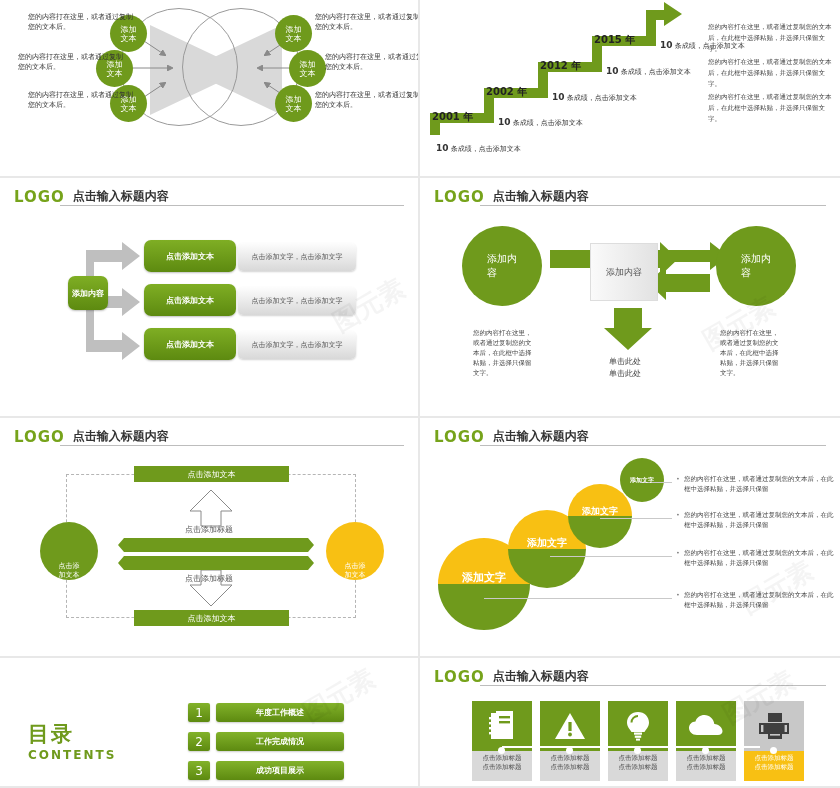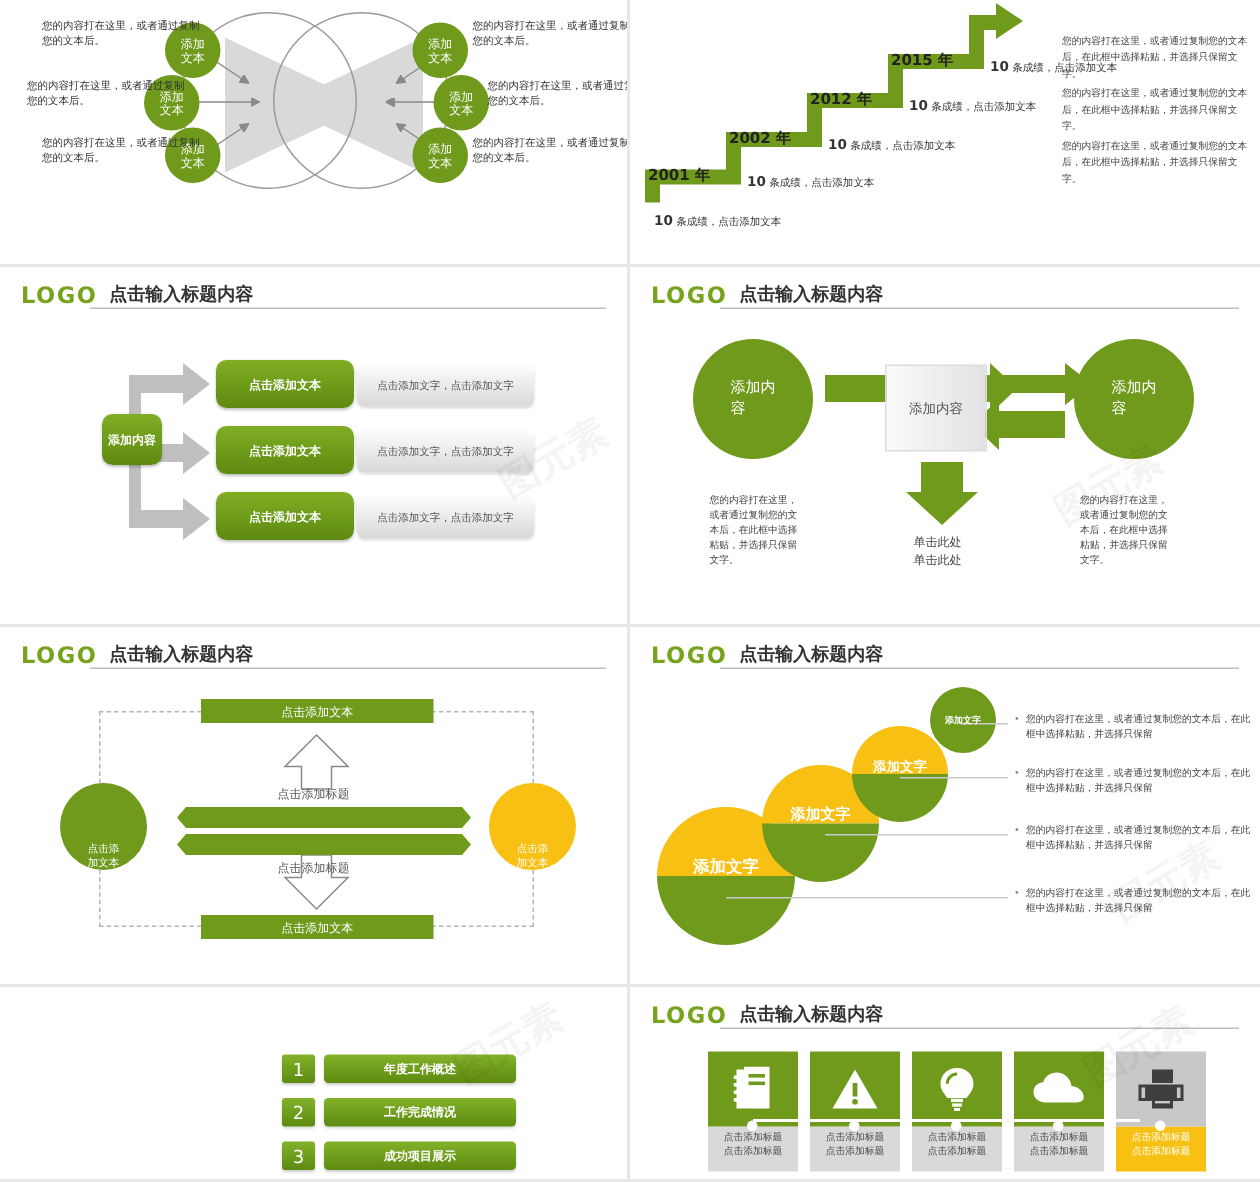--- a/index.html
+++ b/index.html
@@ -331,20 +331,24 @@
     <div class="leader" style="left:220px;top:64px;width:32px;"></div>
 
     <div class="blt" style="left:256px;top:56px;">您的内容打在这里，或者通过复制您的文本后，在此框中选择粘贴，并选择只保留</div>
     <div class="blt" style="left:256px;top:92px;">您的内容打在这里，或者通过复制您的文本后，在此框中选择粘贴，并选择只保留</div>
     <div class="blt" style="left:256px;top:130px;">您的内容打在这里，或者通过复制您的文本后，在此框中选择粘贴，并选择只保留</div>
     <div class="blt" style="left:256px;top:172px;">您的内容打在这里，或者通过复制您的文本后，在此框中选择粘贴，并选择只保留</div>
     <div class="wm" style="left:318px;top:152px;">图元素</div>
   </div>
 
   <div class="slide">
+    <div class="toc-title">
+      <div class="toc-cn">目录</div>
+      <div class="toc-en">CONTENTS</div>
+    </div>
 
     <div class="toc-num" style="left:188px;top:45px;">1</div>
     <div class="toc-bar" style="left:216px;top:45px;width:128px;">年度工作概述</div>
 
     <div class="toc-num" style="left:188px;top:74px;">2</div>
     <div class="toc-bar" style="left:216px;top:74px;width:128px;">工作完成情况</div>
 
     <div class="toc-num" style="left:188px;top:103px;">3</div>
     <div class="toc-bar" style="left:216px;top:103px;width:128px;">成功项目展示</div>
     <div class="wm" style="left:300px;top:20px;">图元素</div>

